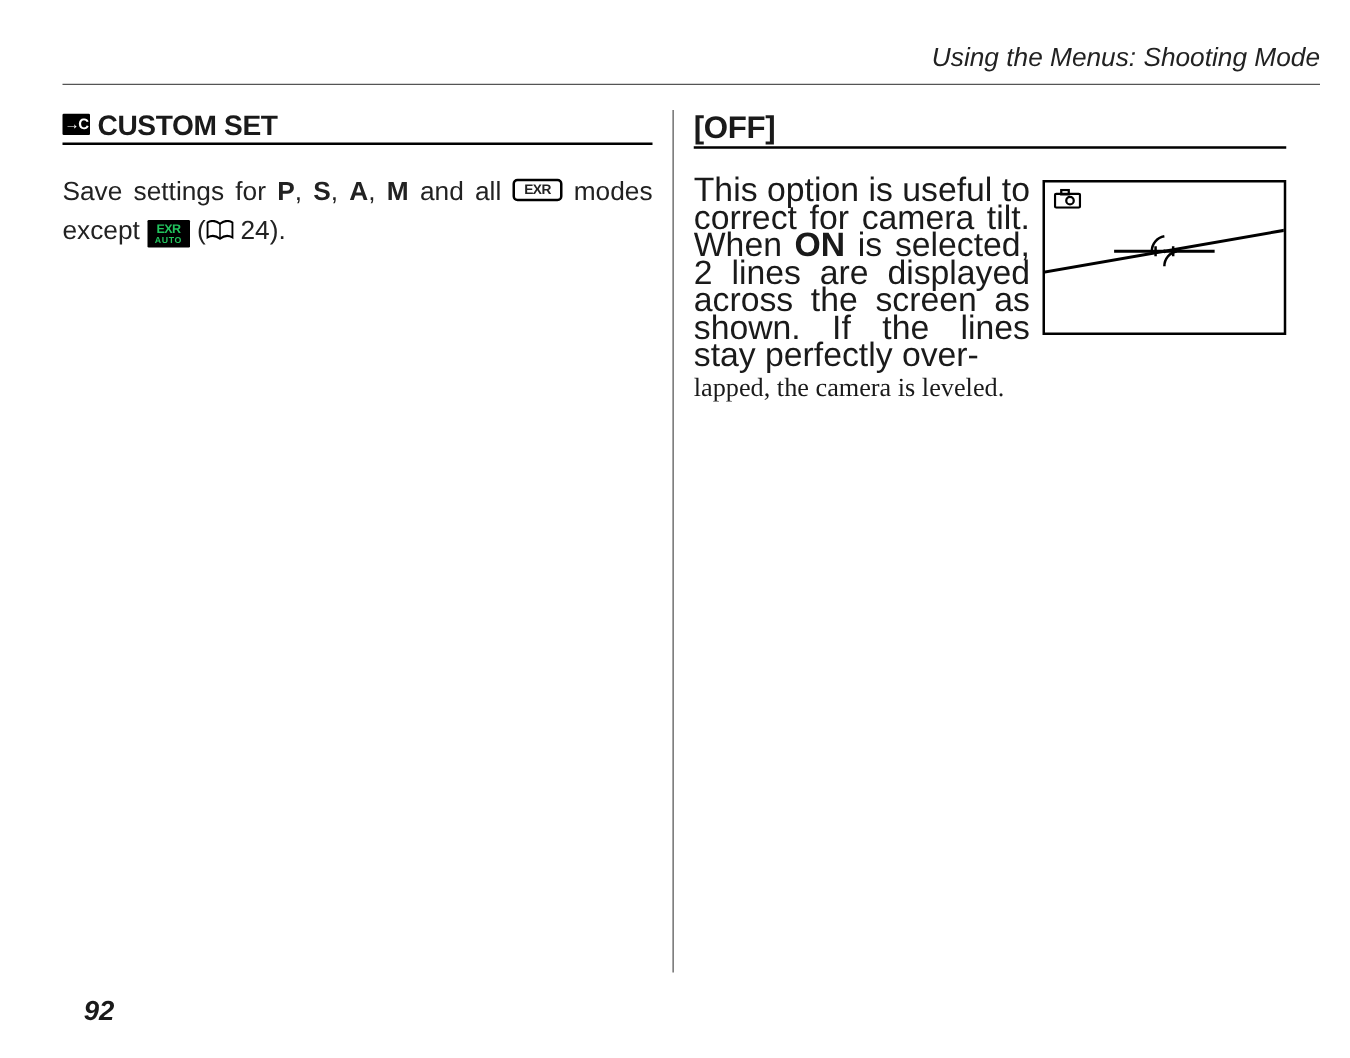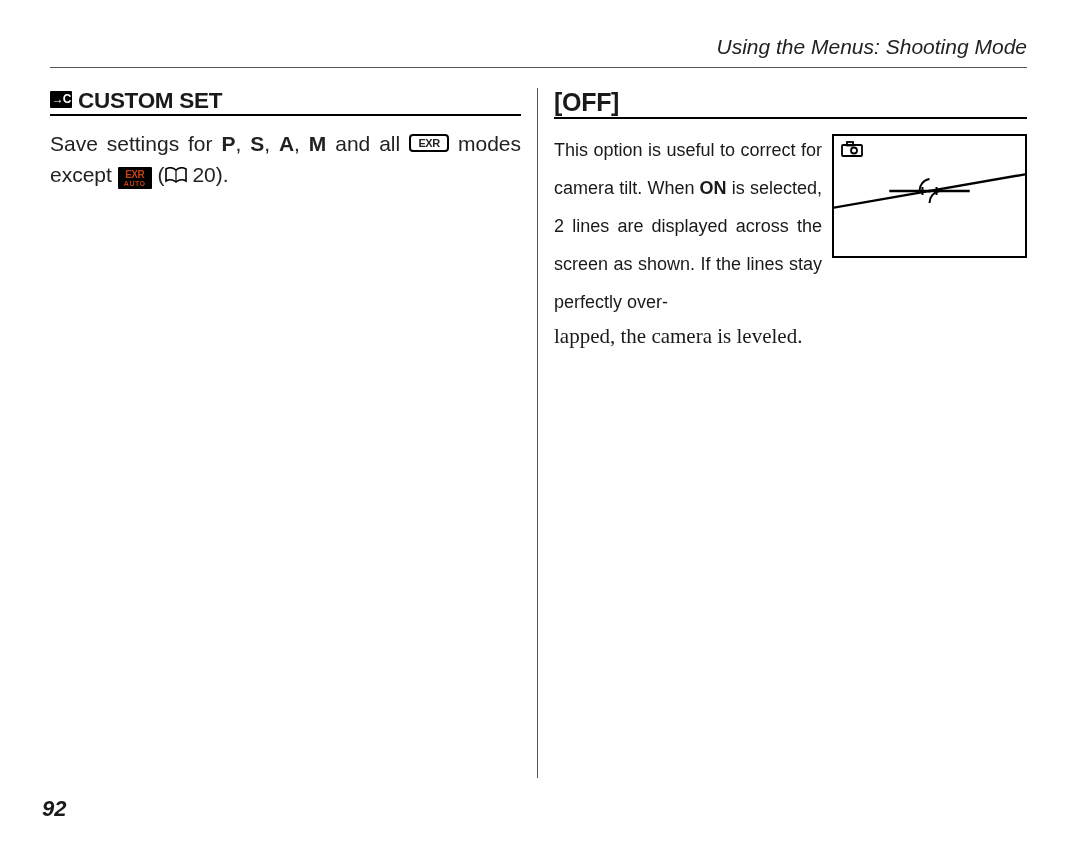--- a/index.html
+++ b/index.html
@@ -3,21 +3,21 @@
 <meta charset="utf-8">
 <style>
   * { box-sizing: border-box; margin: 0; padding: 0; }
   html, body { width: 1080px; height: 846px; font-family: "Myriad Pro", "Segoe UI", Arial, sans-serif; }
   body { background: #fff; color: #1a1a1a; position: relative; }
 
   .page {
     position: relative;
     width: 1080px;
     height: 846px;
-    padding: 35px 53px 20px 50px;
+    padding: 35px 24px 20px 50px;
     border-radius: 31px;
   }
 
   .header-line {
     text-align: right;
     font-style: italic;
     font-size: 21px;
     color: #222;
     padding-bottom: 8px;
     border-bottom: 1px solid #555;
@@ -39,21 +39,21 @@
   .col-right {
     width: 490px;
     padding-left: 16px;
   }
 
   .sec-head {
     display: flex;
     align-items: flex-start;
     justify-content: space-between;
     border-bottom: 2px solid #000;
-    margin-bottom: 12px;
+    margin-bottom: 22px;
   }
   .sec-head .title {
     display: flex;
     align-items: center;
     gap: 6px;
     font-weight: 800;
     font-size: 22.5px;
     letter-spacing: -0.3px;
     font-family: "Arial Black", Arial, sans-serif;
     font-stretch: condensed;
@@ -70,21 +70,21 @@
     line-height: 31px;
     text-align: justify;
     text-justify: inter-word;
     color: #222;
     font-family: "Myriad Pro", "Segoe UI", Arial, sans-serif;
   }
   .body-text b { font-weight: 700; }
 
   .page-num {
     position: absolute;
-    left: 42px;
+    left: 67px;
     bottom: 24px;
     font-weight: 800;
     font-style: italic;
     font-size: 22px;
   }
 
   
   .ic { display: inline-flex; align-items: center; justify-content: center; vertical-align: middle; }
   .ic-custom {
     width: 22px; height: 17px; background: #000; color: #fff;
@@ -98,21 +98,21 @@
   }
   .ic-level::before { content: ""; position: absolute; left: 2px; right: 2px; top: 7px; height: 2px; background: #000; transform: rotate(-8deg); }
   .ic-exr {
     width: 40px; height: 18px; border: 2px solid #000; border-radius: 4px;
     font-size: 11px; font-weight: 800; font-family: Arial; letter-spacing: -0.5px;
     position: relative; top: -2px;
   }
   .ic-exr::before { content: "EXR"; }
   .ic-exrauto {
     display: inline-flex; flex-direction: column; align-items: center; justify-content: center;
-    width: 34px; height: 22px; background: #000; color: #c2410c;
+    width: 34px; height: 22px; background: #000; color: #22c55e;
     font-family: Arial; line-height: 1; border-radius: 1px;
     position: relative; top: 2px;
   }
   .ic-exrauto .l1 { font-size: 10px; font-weight: 800; letter-spacing: -0.5px; }
   .ic-exrauto .l2 { font-size: 7px; font-weight: 700; letter-spacing: 0.5px; }
   .ic-book {
     position: relative; width: 22px; height: 16px; top: -1px;
   }
   .ic-book svg { width: 22px; height: 16px; display: block; }
   .ic-camera {
@@ -127,21 +127,21 @@
     width: 195px;
     height: 124px;
     border: 2.5px solid #000;
     margin-left: 10px;
     margin-top: 3px;
     position: relative;
   }
   .diagram svg { position: absolute; inset: 0; width: 100%; height: 100%; }
   .diagram .cam { position: absolute; top: 5px; left: 7px; }
 
-  .right-text { text-align: justify; font-size: 18px; line-height: 38px; }
+  .right-text { text-align: justify; font-size: 27px; line-height: 22px; }
   .right-text-last { text-align: left; font-size: 21px; line-height: 31px; font-family: Liberation Serif, serif; }
 </style>
 </head>
 <body>
 
 <div class="page">
 
   <div class="header-line">Using the Menus: Shooting Mode</div>
 
   <div class="cols">
@@ -155,21 +155,21 @@
       </div>
       <p class="body-text">
         <span>Save settings for </span><b>P</b><span>, </span><b>S</b><span>, </span><b>A</b><span>, </span><b>M</b><span> and all </span><span class="ic ic-exr"></span><span> modes except </span><span class="ic ic-exrauto">
             <span class="l1">EXR</span>
             <span class="l2">AUTO</span>
           </span><span> (</span><span class="ic ic-book">
             <svg viewBox="0 0 22 16">
               <path d="M1 2 Q6 -1 11 3 Q16 -1 21 2 L21 14 Q16 11 11 15 Q6 11 1 14 Z" fill="none" stroke="#000" stroke-width="1.6"></path>
               <line x1="11" y1="3" x2="11" y2="15" stroke="#000" stroke-width="1.2"></line>
             </svg>
-          </span><span> 20</span><span>).</span>
+          </span><span> 24</span><span>).</span>
       </p>
     </div>
 
     <div class="divider"></div>
 
     <div class="col-right">
       <div class="sec-head">
         <div class="status">[OFF]</div>
       </div>
 

